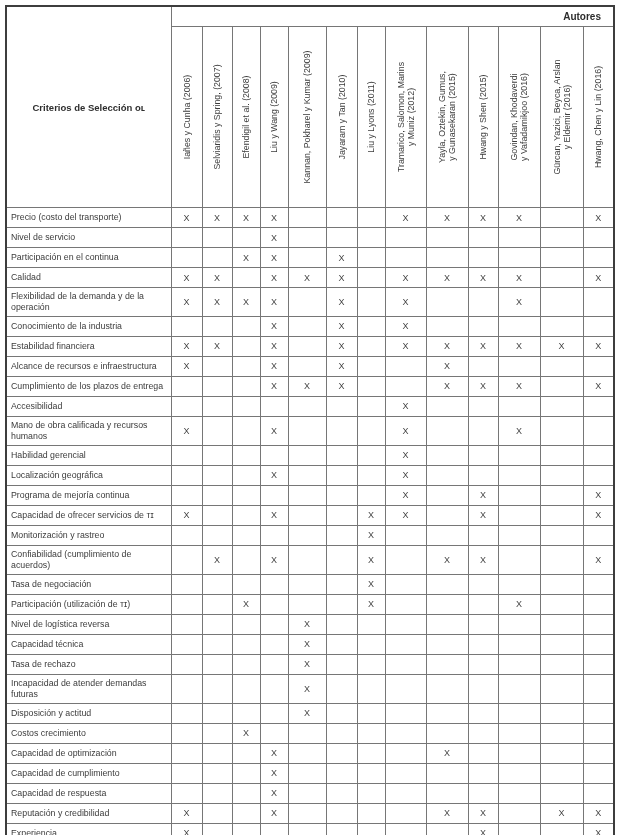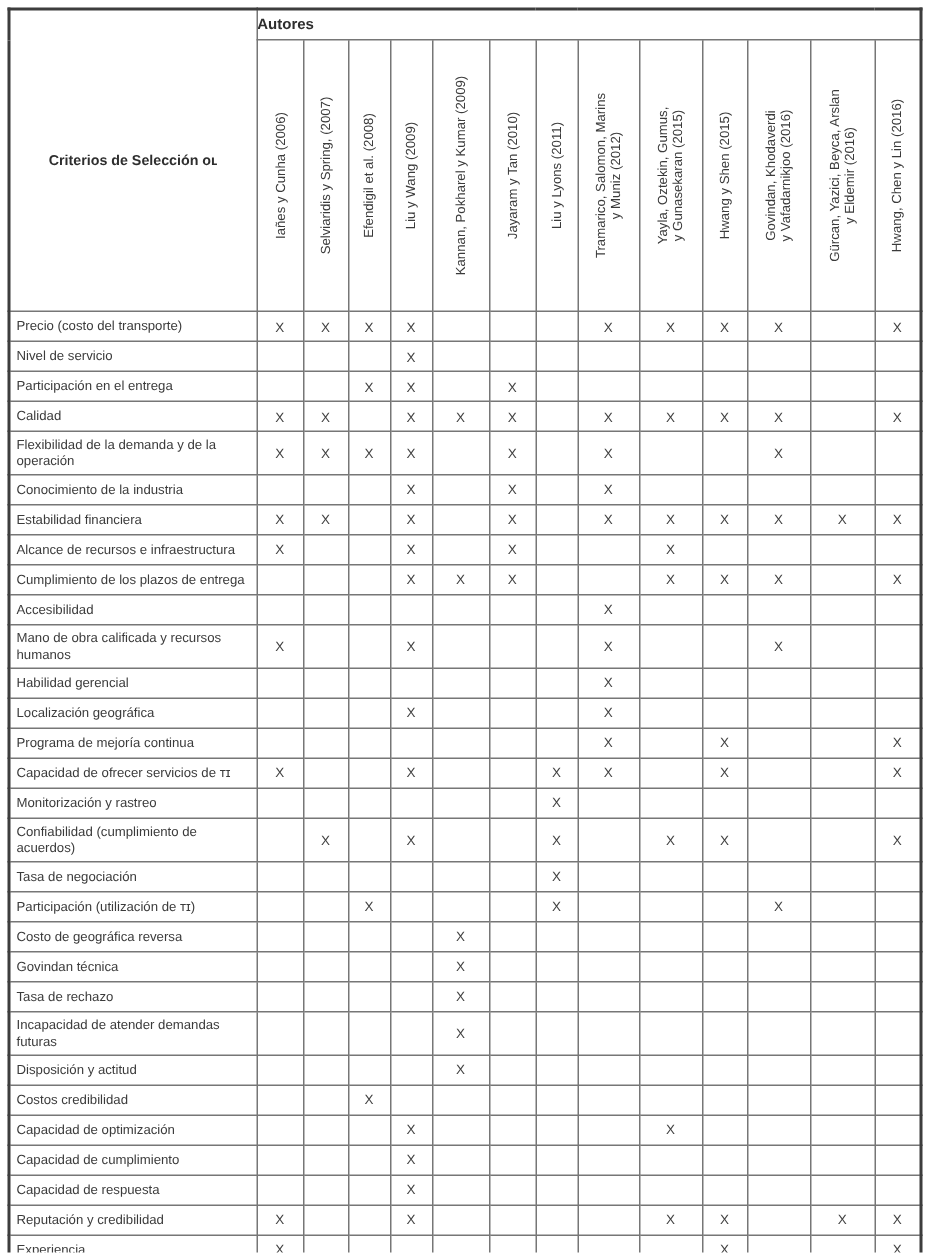--- a/index.html
+++ b/index.html
@@ -7,22 +7,22 @@
     width:624px;height:835px;background:#ffffff;
     font-family:"Liberation Sans","DejaVu Sans",sans-serif;
     color:#3b3b3b;-webkit-font-smoothing:antialiased;
   }
   table{
     border-collapse:collapse;table-layout:fixed;
     margin:5px 0 0 5px;border:2px solid #3d3d3d;
   }
   td,th{border:1px solid #767676;vertical-align:middle;overflow:hidden;}
   .autores{
-    font-weight:bold;text-align:left;font-size:10px;
-    padding:4px 0;color:#2e2e2e;
+    font-weight:bold;text-align:right;font-size:10px;
+    padding:4px 12px;color:#2e2e2e;
   }
   .crit-head{
     font-weight:bold;text-align:center;font-size:9.5px;color:#2e2e2e;
     padding:16px;
   }
   .vwrap{position:relative;height:178px;width:100%;}
   .rot{
     position:absolute;top:50%;left:50%;
     transform:translate(-50%,-50%) rotate(-90deg);
     width:172px;text-align:center;font-size:8.8px;line-height:1.18;
@@ -155,21 +155,21 @@
         <td class="mark"></td>
         <td class="mark"></td>
         <td class="mark"></td>
         <td class="mark"></td>
         <td class="mark"></td>
         <td class="mark"></td>
         <td class="mark"></td>
         <td class="mark"></td>
       </tr>
       <tr>
-        <td class="lbl">Participación en el entrega</td>
+        <td class="lbl">Participación en el continua</td>
         <td class="mark"></td>
         <td class="mark"></td>
         <td class="mark">X</td>
         <td class="mark">X</td>
         <td class="mark"></td>
         <td class="mark">X</td>
         <td class="mark"></td>
         <td class="mark"></td>
         <td class="mark"></td>
         <td class="mark"></td>
@@ -427,37 +427,37 @@
         <td class="mark"></td>
         <td class="mark">X</td>
         <td class="mark"></td>
         <td class="mark"></td>
         <td class="mark"></td>
         <td class="mark">X</td>
         <td class="mark"></td>
         <td class="mark"></td>
       </tr>
       <tr>
-        <td class="lbl">Costo de geográfica reversa</td>
-        <td class="mark"></td>
-        <td class="mark"></td>
-        <td class="mark"></td>
-        <td class="mark"></td>
-        <td class="mark">X</td>
-        <td class="mark"></td>
-        <td class="mark"></td>
-        <td class="mark"></td>
-        <td class="mark"></td>
-        <td class="mark"></td>
-        <td class="mark"></td>
-        <td class="mark"></td>
-        <td class="mark"></td>
-      </tr>
-      <tr>
-        <td class="lbl">Govindan  técnica</td>
+        <td class="lbl">Nivel de logística reversa</td>
+        <td class="mark"></td>
+        <td class="mark"></td>
+        <td class="mark"></td>
+        <td class="mark"></td>
+        <td class="mark">X</td>
+        <td class="mark"></td>
+        <td class="mark"></td>
+        <td class="mark"></td>
+        <td class="mark"></td>
+        <td class="mark"></td>
+        <td class="mark"></td>
+        <td class="mark"></td>
+        <td class="mark"></td>
+      </tr>
+      <tr>
+        <td class="lbl">Capacidad  técnica</td>
         <td class="mark"></td>
         <td class="mark"></td>
         <td class="mark"></td>
         <td class="mark"></td>
         <td class="mark">X</td>
         <td class="mark"></td>
         <td class="mark"></td>
         <td class="mark"></td>
         <td class="mark"></td>
         <td class="mark"></td>
@@ -507,21 +507,21 @@
         <td class="mark"></td>
         <td class="mark"></td>
         <td class="mark"></td>
         <td class="mark"></td>
         <td class="mark"></td>
         <td class="mark"></td>
         <td class="mark"></td>
         <td class="mark"></td>
       </tr>
       <tr>
-        <td class="lbl">Costos credibilidad</td>
+        <td class="lbl">Costos crecimiento</td>
         <td class="mark"></td>
         <td class="mark"></td>
         <td class="mark">X</td>
         <td class="mark"></td>
         <td class="mark"></td>
         <td class="mark"></td>
         <td class="mark"></td>
         <td class="mark"></td>
         <td class="mark"></td>
         <td class="mark"></td>

